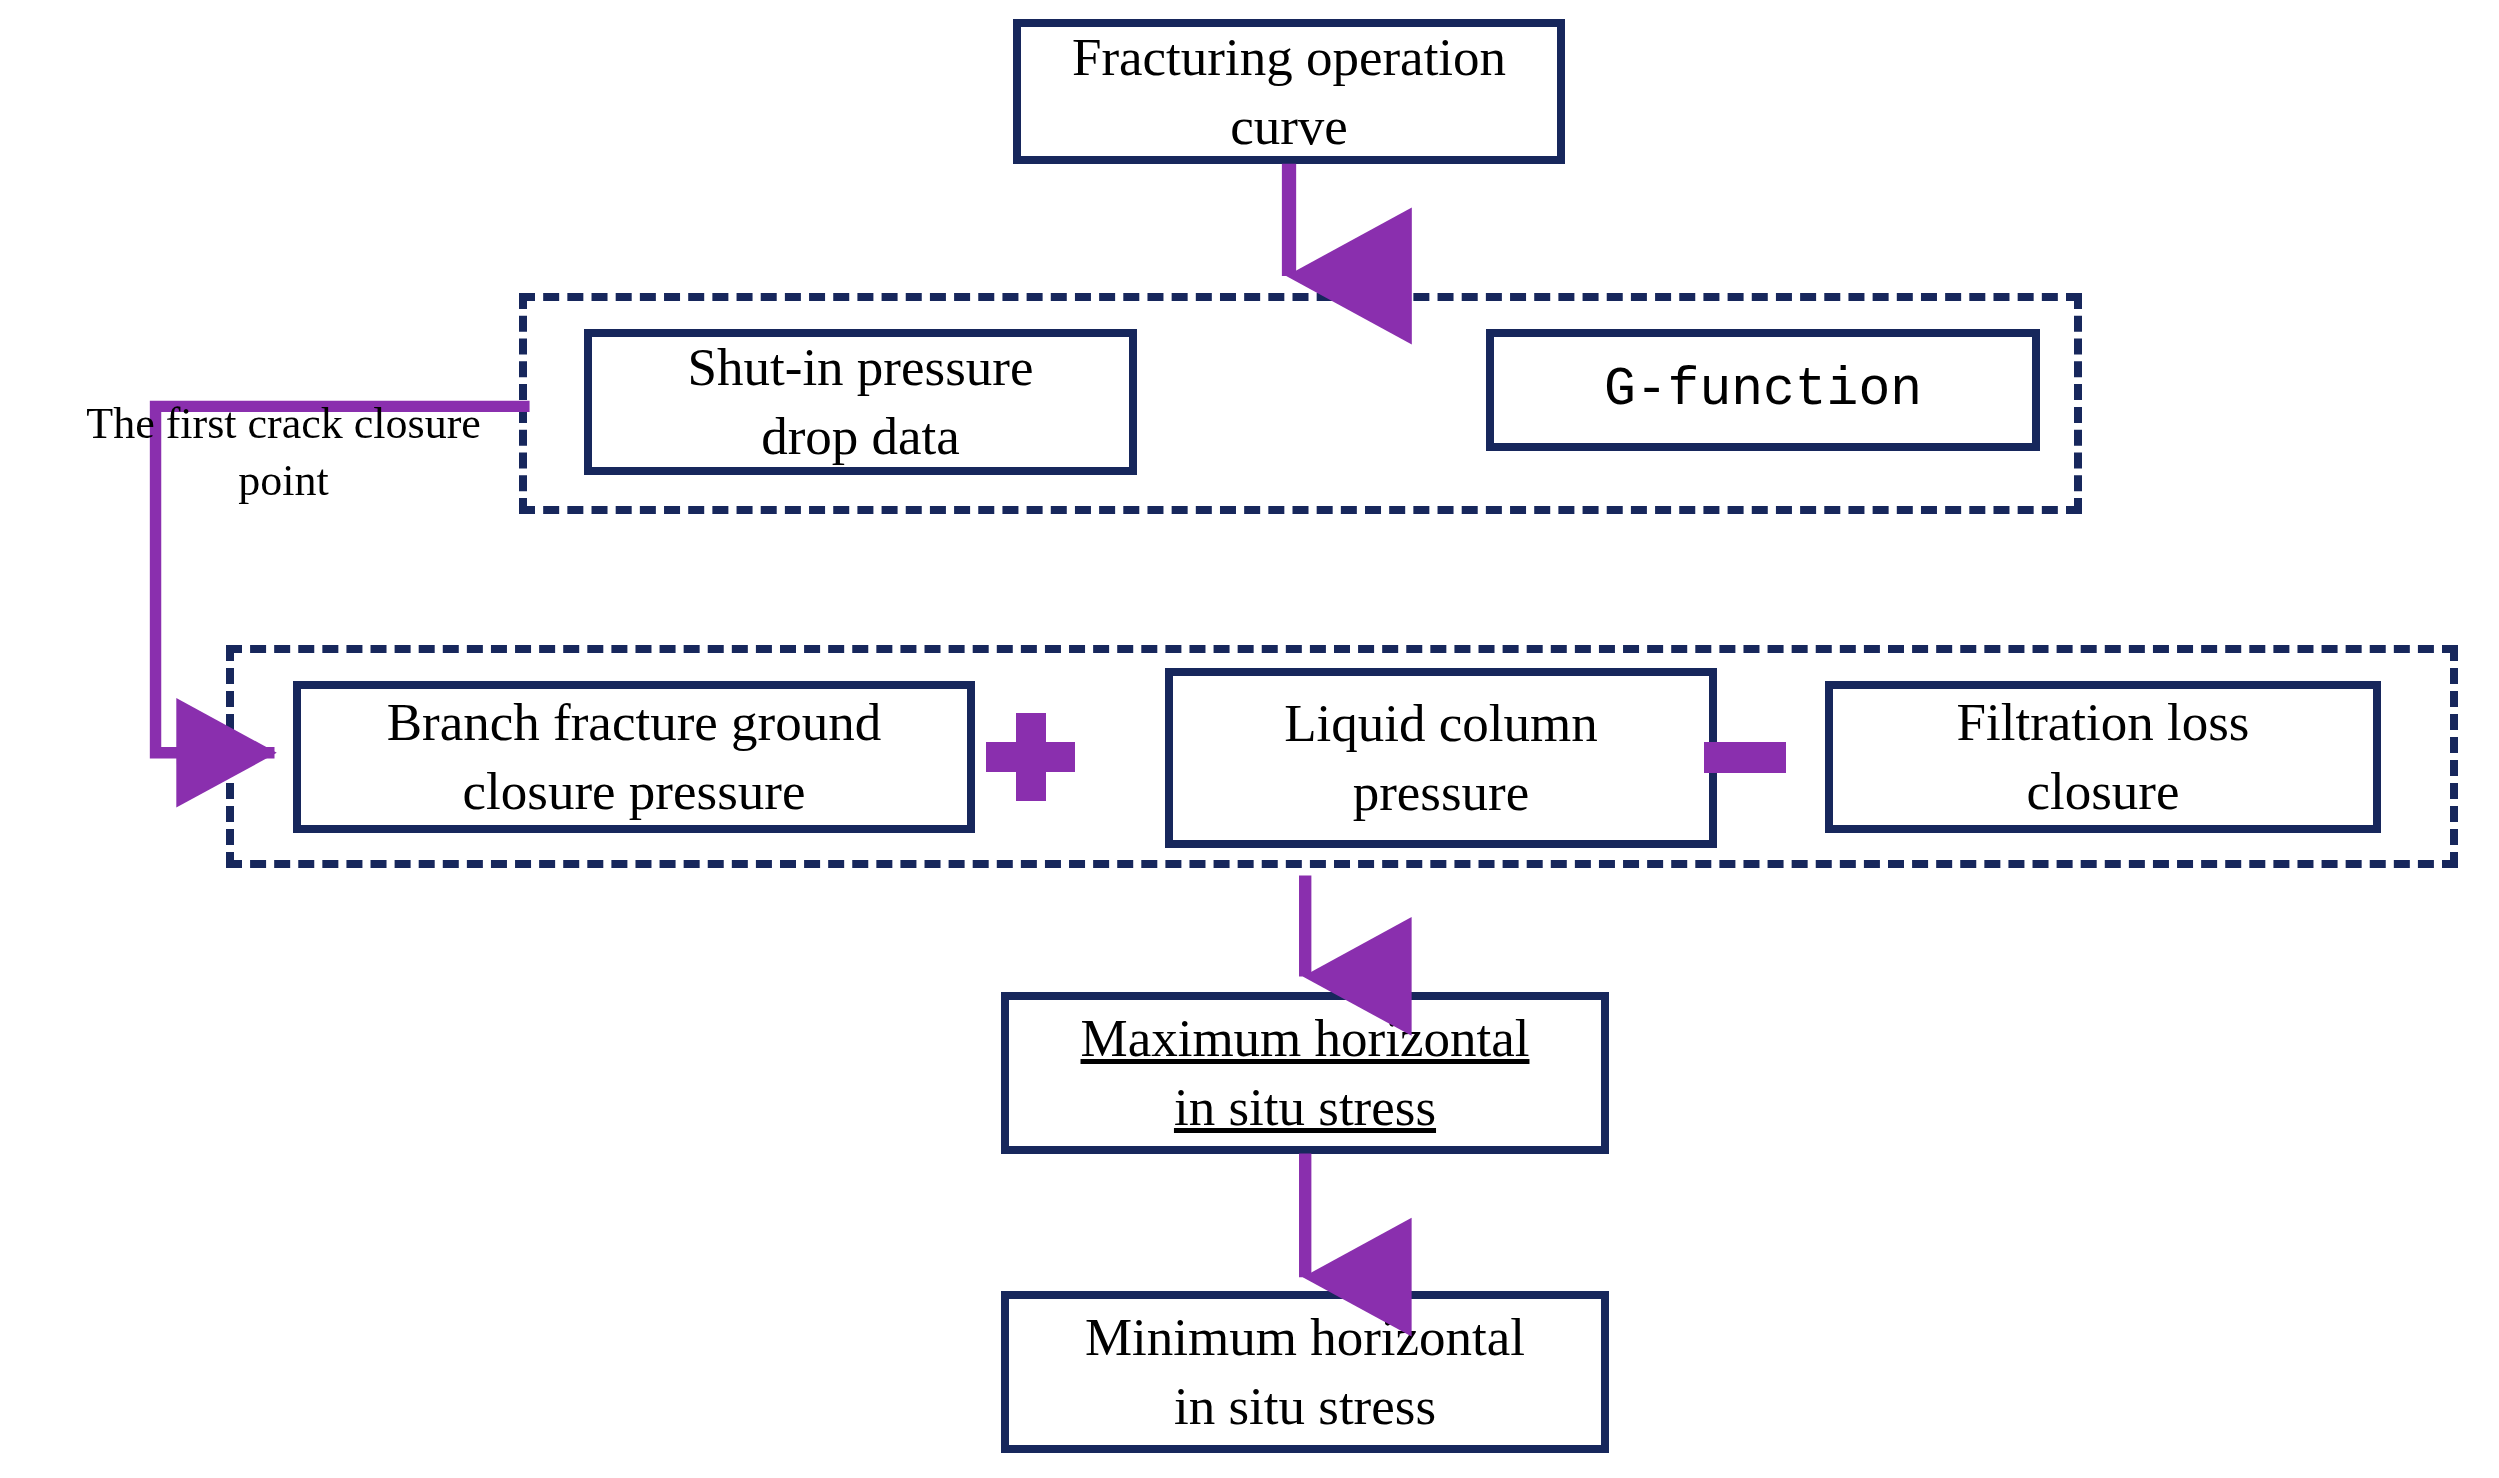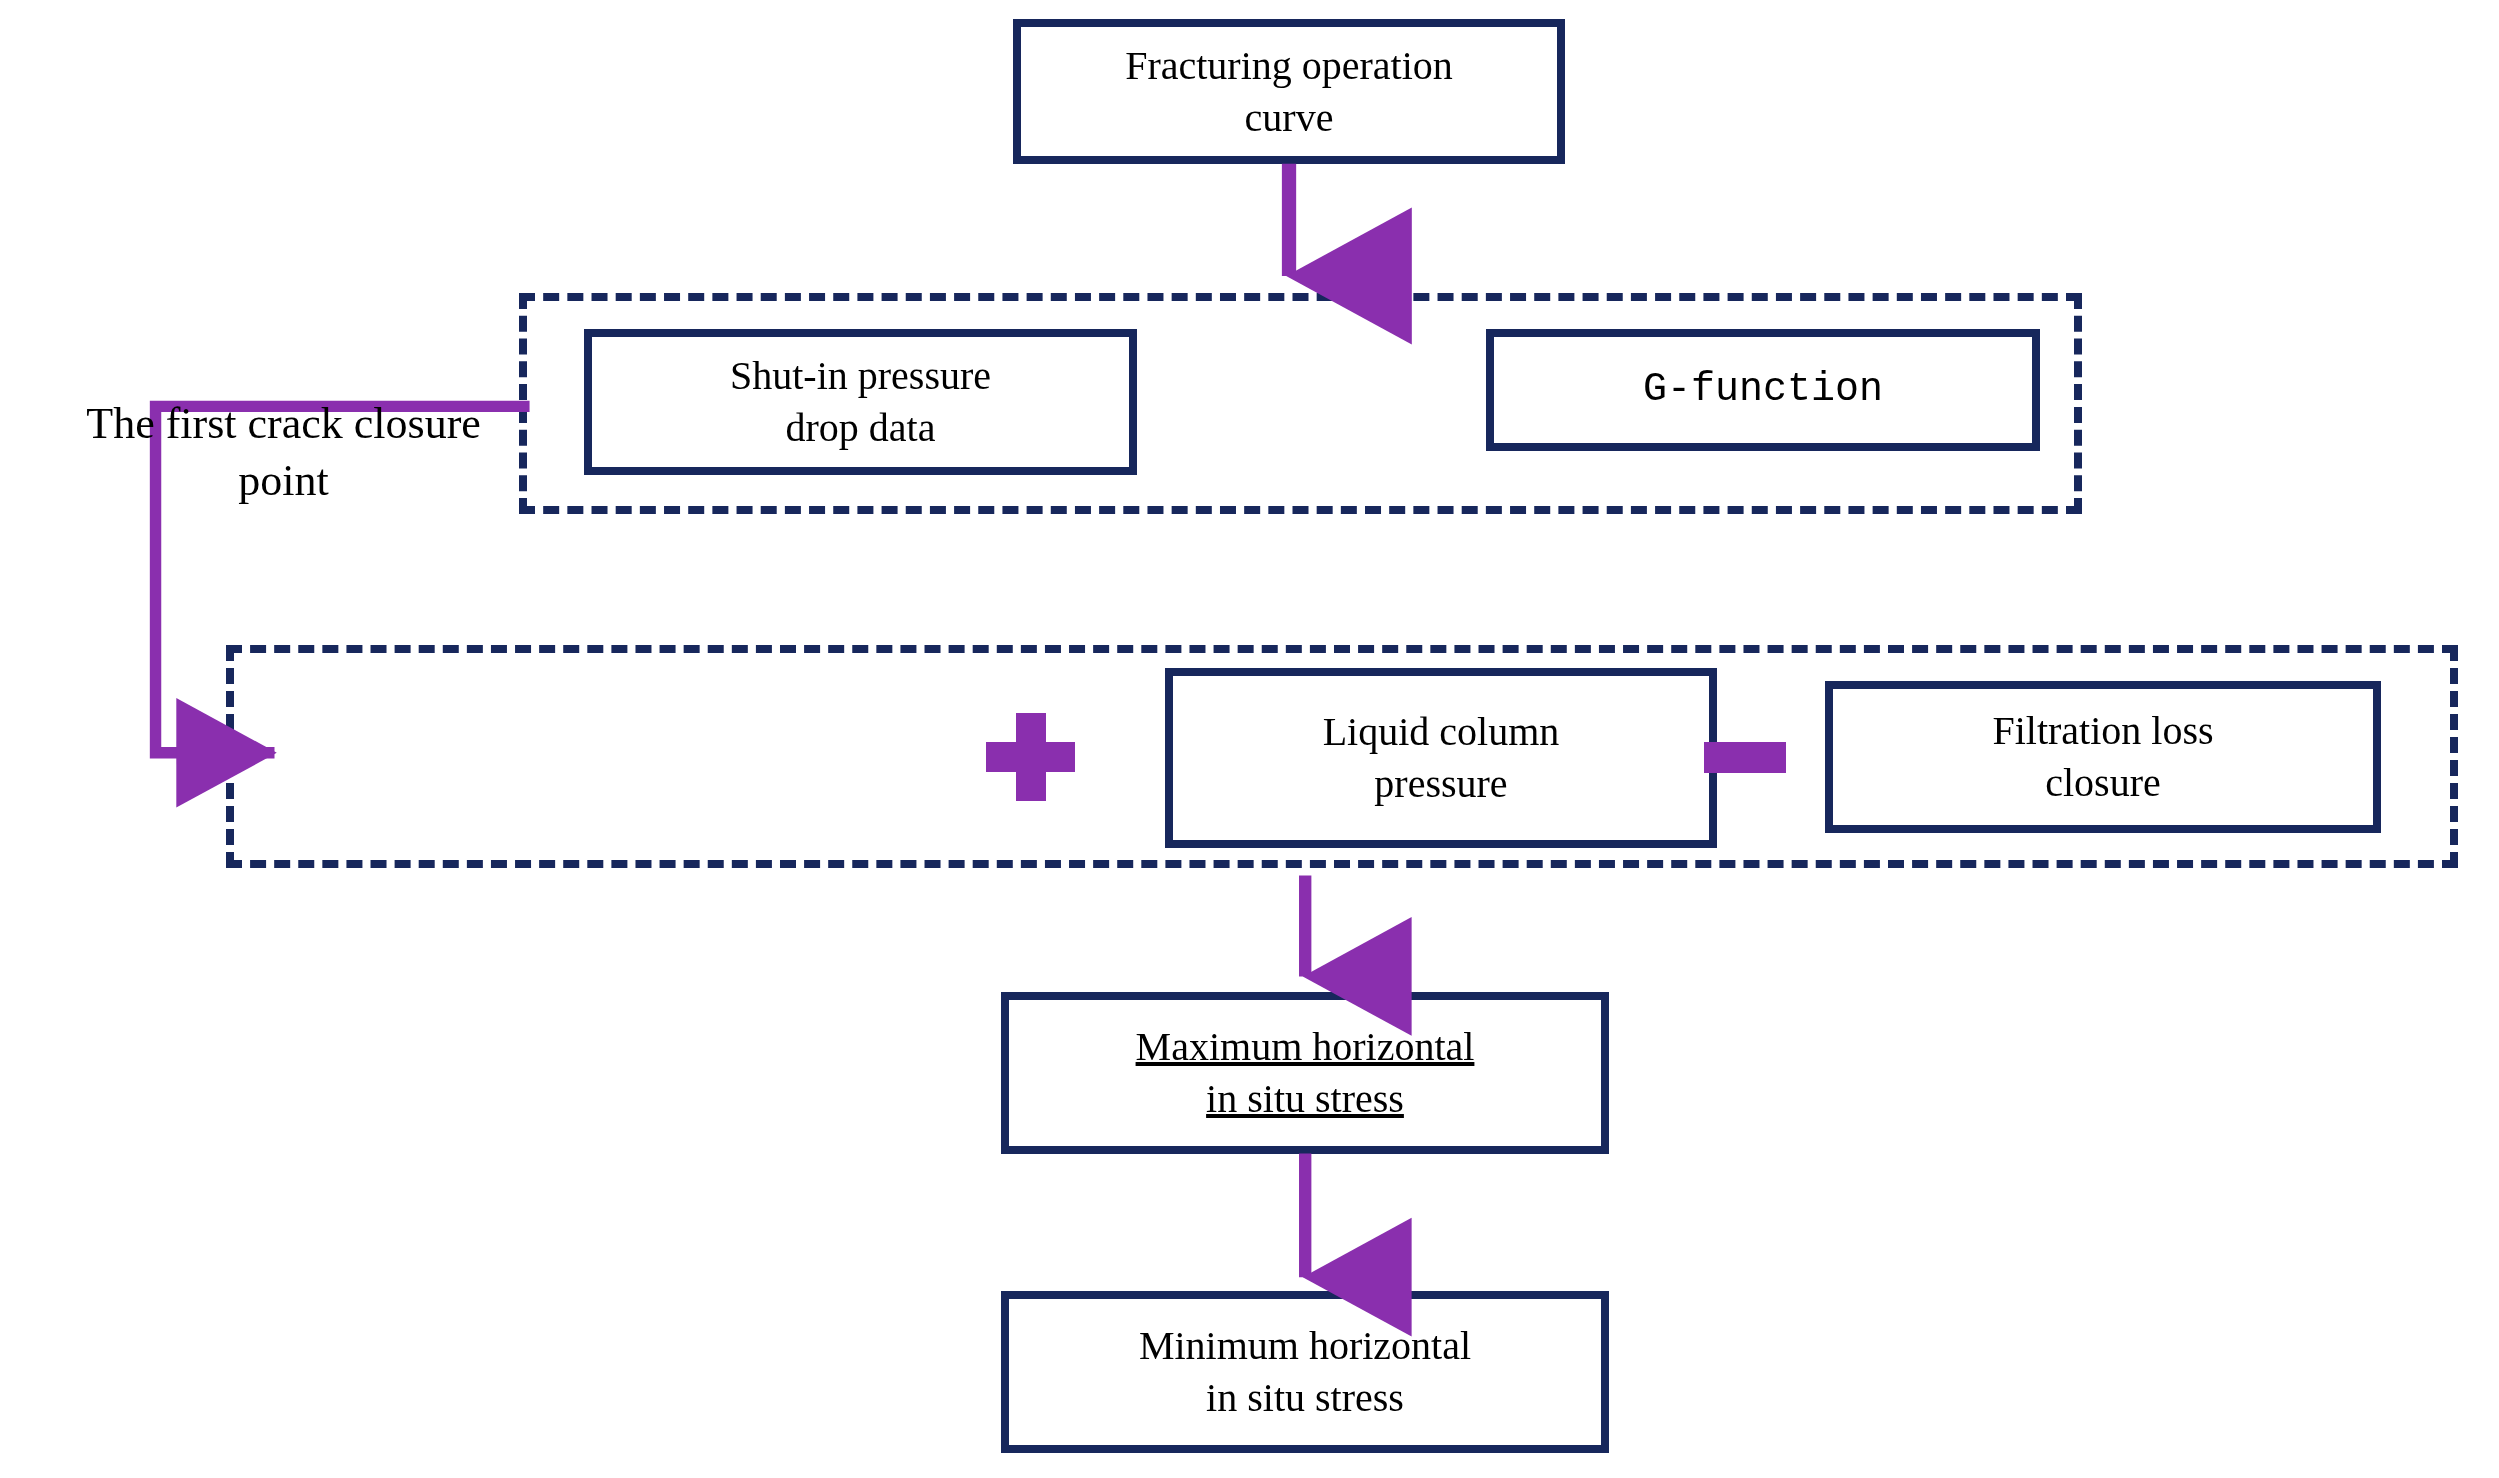--- a/index.html
+++ b/index.html
@@ -28,21 +28,21 @@
     box-sizing: border-box;
     background: #ffffff;
     border: 8.6px solid #17275c;
     display: flex;
     align-items: center;
     justify-content: center;
     text-align: center;
     color: #000000;
     line-height: 1.30;
     padding: 3.8px 9.5px;
-    font-size: 40px;
+    font-size: 53px;
     z-index: 4;
   }
   .node .inner {
     display: block;
     white-space: pre-line;
   }
 
   
   .group {
     position: absolute;
@@ -114,20 +114,24 @@
 
   <div class="node" id="node-shutin-pressure" style="left:584px; top:329px; width:553px; height:146px;">
     <span class="inner">Shut-in pressure
 drop data</span>
   </div>
 
   <div class="node" id="node-g-function" style="left:1486px; top:329px; width:554px; height:122px;font-family:Liberation Mono, monospace;">
     <span class="inner">G-function</span>
   </div>
 
+  <div class="node" id="node-branch-fracture" style="left:293px; top:681px; width:682px; height:152px;">
+    <span class="inner">Branch fracture ground
+closure pressure</span>
+  </div>
 
   <div class="op-plus" id="op-plus" style="left:986px; top:713px; width:89px; height:88px;"></div>
 
   <div class="node" id="node-liquid-column" style="left:1165px; top:668px; width:552px; height:180px;">
     <span class="inner">Liquid column
 pressure</span>
   </div>
 
   <div class="op-minus" id="op-minus" style="left:1704px; top:742px; width:82px; height:30.5px;"></div>
 

